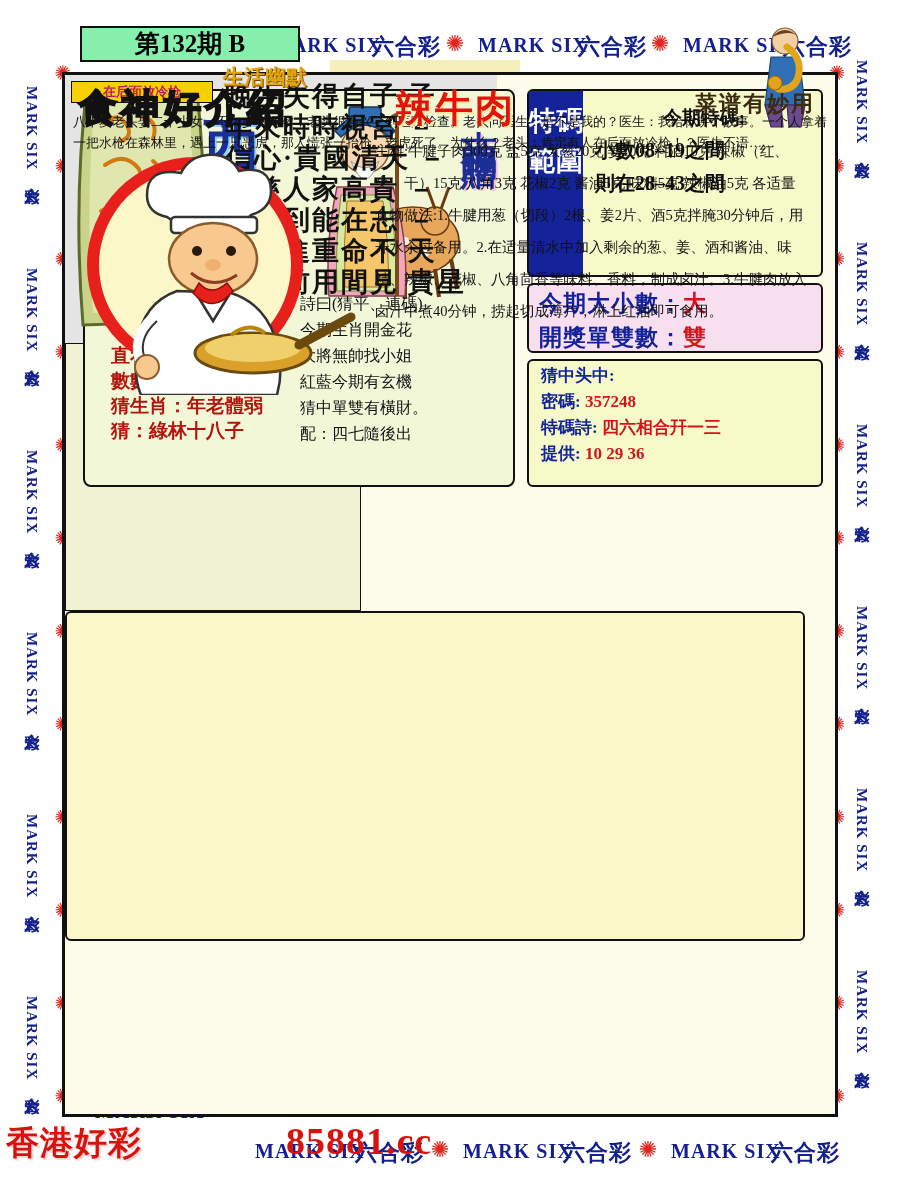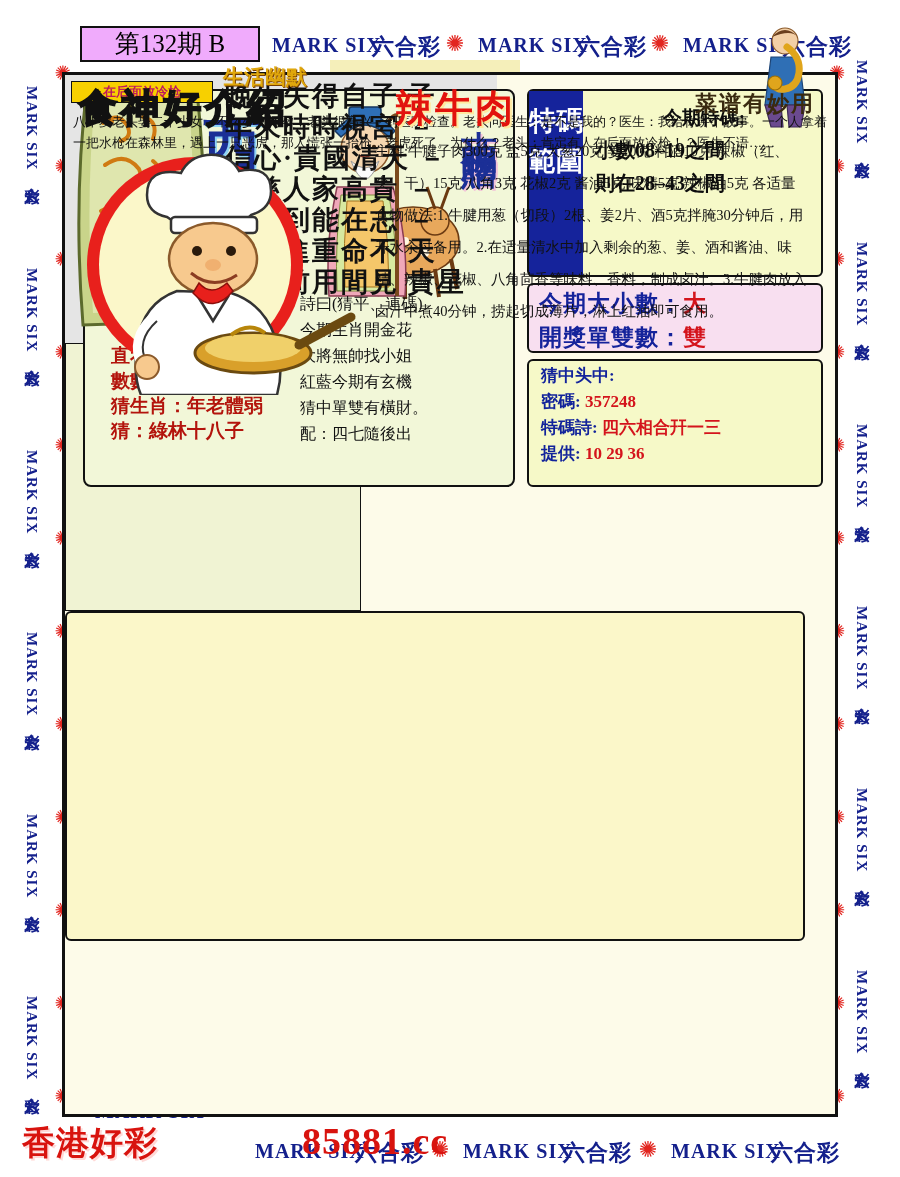--- a/index.html
+++ b/index.html
@@ -57,23 +57,23 @@
 
   
   #content {
     position:absolute; left:62px; top:72px; width:776px; height:1045px;
     background:#fdfbe9;
     border:3px solid #111;
   }
 
   
   #issue-tag {
-    position:absolute; left:80px; top:26px; width:180px; height:36px;
-    background:#f0abfc; border:2px solid #111;
-    color:#000; font-family:"Liberation Serif", serif; font-weight:normal;
+    position:absolute; left:80px; top:26px; width:220px; height:36px;
+    background:#86efac; border:2px solid #111;
+    color:#000; font-family:"Liberation Serif", serif; font-weight:bold;
     font-size:25px; text-align:center; line-height:32px;
     z-index:20;
   }
 
   
   .panel { position:absolute; border:2px solid #111; }
 
   #panel-main {
     left:18px; top:14px; width:432px; height:398px;
     background:#f2f7d8;
@@ -231,21 +231,21 @@
   }
   #recipe-body {
     position:absolute; left:310px; top:60px; right:22px;
     font-size:14.5px; line-height:32px; color:#111;
     font-family:"Liberation Serif", serif;
   }
   #chef { position:absolute; left:20px; top:70px; width:280px; height:250px; }
 
   
   #watermark {
-    position:absolute; left:22px; bottom:14px; width:620px; height:42px;
+    position:absolute; left:6px; bottom:14px; width:620px; height:42px;
     z-index:30;
     font-family:"Liberation Serif", serif;
   }
   #wm-cn {
     position:absolute; left:0; top:0;
     font-size:33px; font-weight:bold; color:#d8130e;
     text-shadow:2px 2px 0 #ffd9d7;
     letter-spacing:1px;
   }
   #wm-num {

